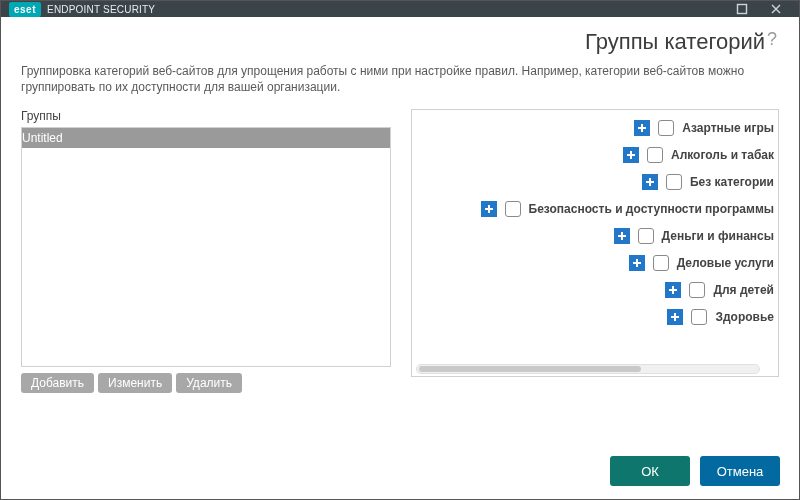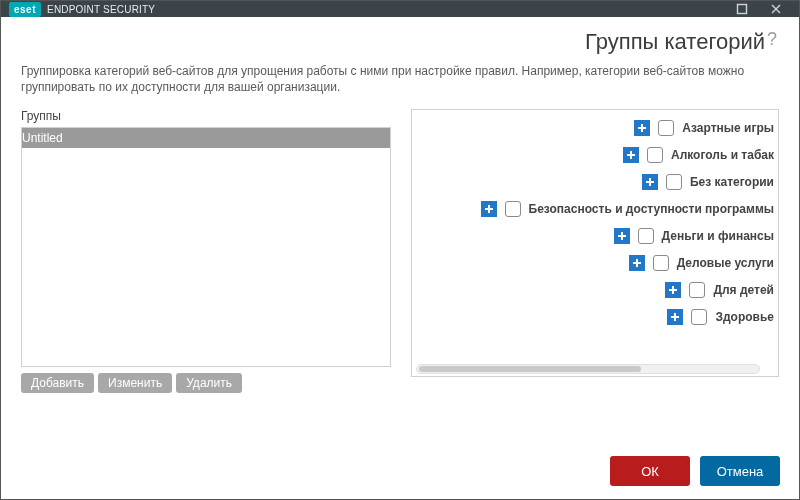--- a/index.html
+++ b/index.html
@@ -62,21 +62,21 @@
   .cat-label { font-weight:600; color:#444; white-space:nowrap; }
 
   
   .cat-scroll::-webkit-scrollbar { width:14px; }
   .cat-scroll::-webkit-scrollbar-track { background:#f4f4f4; }
   .cat-scroll::-webkit-scrollbar-thumb { background:#c2c2c2; border:3px solid #f4f4f4; border-radius:8px; }
 
   
   .footer { position:absolute; right:20px; bottom:14px; display:flex; gap:10px; }
   .btn { min-width:80px; height:30px; border:none; border-radius:3px; font-size:13px; color:#fff; cursor:pointer; padding:0 16px; }
-  .btn-primary { background:#b91c1c; }
+  .btn-primary { background:#0f766e; }
   .btn-secondary { background:#0369a1; }
 </style>
 </head>
 <body>
 
 <div class="titlebar">
   <span class="brand-badge">eset</span>
   <span class="brand-text">ENDPOINT SECURITY</span>
   <div class="titlebar-spacer"></div>
   <div class="titlebar-btn">

